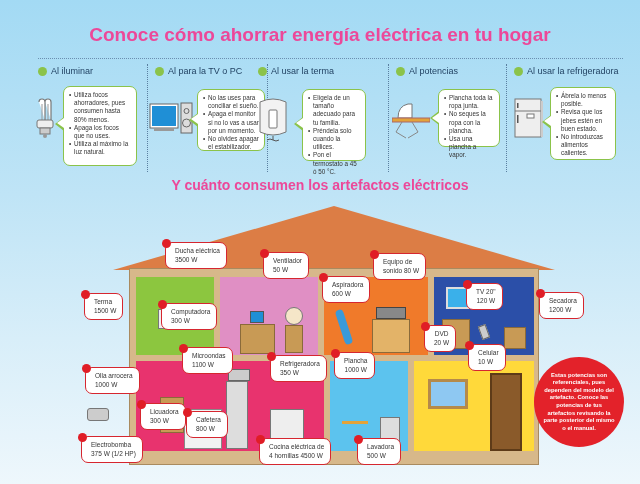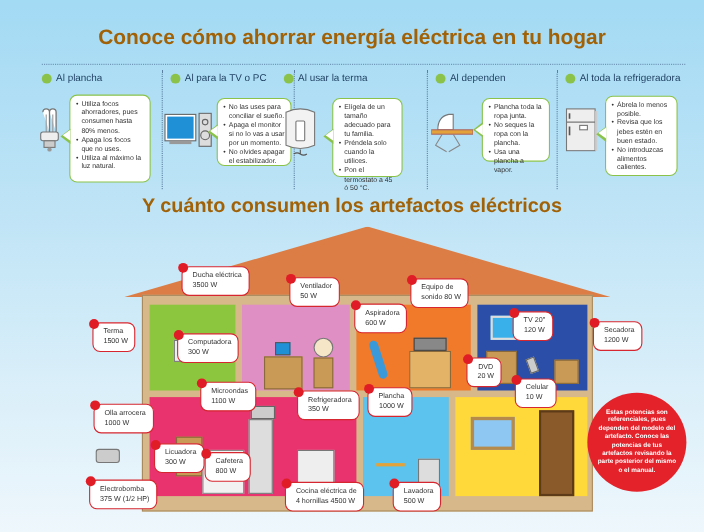--- a/index.html
+++ b/index.html
@@ -5,24 +5,24 @@
   * { box-sizing: border-box; margin: 0; padding: 0; }
   html, body { width: 640px; height: 484px; overflow: hidden; }
   body {
     font-family: "Liberation Sans", sans-serif;
     background: linear-gradient(to bottom, #a3daf4 0%, #bfe4f6 40%, #d8eef9 70%, #eef7fc 100%);
     position: relative;
     color: #333;
   }
   .title {
     position: absolute; left: 0; width: 640px; text-align: center;
-    color: #a16207; font-weight: bold;
+    color: #ec4899; font-weight: bold;
   }
   #t1 { top: 24px; font-size: 19px; }
-  #t2 { top: 177px; font-size: 18px; }
+  #t2 { top: 177px; font-size: 14px; }
   .dotline {
     position: absolute; left: 38px; width: 585px; top: 58px;
     border-top: 1px dotted #6a8fb0;
   }
   .tip-col {
     position: absolute; top: 62px; height: 110px;
   }
   .tip-sep {
     position: absolute; top: 64px; height: 108px;
     border-left: 1px dotted #5a7fa0;
@@ -88,21 +88,21 @@
 <div class="dotline"></div>
 
 <div class="tip-sep" style="left:147px"></div>
 <div class="tip-sep" style="left:267px"></div>
 <div class="tip-sep" style="left:388px"></div>
 <div class="tip-sep" style="left:506px"></div>
 
 <div class="tip-col" style="left:30px;width:117px">
   <div class="tip-head">
     <span class="dot"></span>
-    <span>Al plancha</span>
+    <span>Al iluminar</span>
   </div>
   <svg class="illus" style="left:4px;top:36px" width="22" height="40" viewBox="0 0 22 40">
     <path d="M5 4 Q5 1 8 1 Q11 1 11 4 L11 22 M11 4 Q11 1 14 1 Q17 1 17 4 L17 22" stroke="#777" fill="#fff" stroke-width="1.2"></path>
     <path d="M8 6 L8 22 M14 6 L14 22" stroke="#999" stroke-width="1"></path>
     <rect x="3" y="22" width="16" height="8" rx="2" fill="#eee" stroke="#777"></rect>
     <rect x="6" y="30" width="10" height="6" fill="#ccc" stroke="#777"></rect>
     <circle cx="11" cy="38" r="2" fill="#999"></circle>
   </svg>
   <div class="tip-bubble" style="left:33px;top:24px;width:74px;height:80px">
     <span class="arrow"></span>
@@ -153,41 +153,41 @@
       <li>Elígela de un tamaño adecuado para tu familia.</li>
       <li>Préndela solo cuando la utilices.</li>
       <li>Pon el termostato a 45 ó 50 °C.</li>
     </ul>
   </div>
 </div>
 
 <div class="tip-col" style="left:388px;width:118px">
   <div class="tip-head">
     <span class="dot"></span>
-    <span>Al dependen</span>
+    <span>Al potencias</span>
   </div>
   <svg class="illus" style="left:4px;top:38px" width="38" height="42" viewBox="0 0 38 42">
     <path d="M6 18 Q6 6 16 4 L20 4 L20 18 Z" fill="#fff" stroke="#777"></path>
     <rect x="0" y="18" width="38" height="4" fill="#e3a33a" stroke="#a66"></rect>
     <path d="M10 22 L4 32 L14 38 M20 22 L26 32 L16 38" stroke="#888" fill="none"></path>
   </svg>
   <div class="tip-bubble" style="left:50px;top:27px;width:62px;height:58px">
     <span class="arrow"></span>
     <ul>
       <li>Plancha toda la ropa junta.</li>
       <li>No seques la ropa con la plancha.</li>
       <li>Usa una plancha a vapor.</li>
     </ul>
   </div>
 </div>
 
 <div class="tip-col" style="left:506px;width:130px">
   <div class="tip-head">
     <span class="dot"></span>
-    <span>Al toda la refrigeradora</span>
+    <span>Al usar la refrigeradora</span>
   </div>
   <svg class="illus" style="left:8px;top:36px" width="30" height="40" viewBox="0 0 30 40">
     <rect x="1" y="1" width="26" height="38" fill="#eee" stroke="#777"></rect>
     <line x1="1" y1="13" x2="27" y2="13" stroke="#777"></line>
     <rect x="3" y="5" width="1.5" height="5" fill="#555"></rect>
     <rect x="3" y="17" width="1.5" height="8" fill="#555"></rect>
     <rect x="13" y="16" width="7" height="4" fill="#fff" stroke="#777"></rect>
     <rect x="27" y="3" width="2" height="36" fill="#ccc"></rect>
   </svg>
   <div class="tip-bubble" style="left:44px;top:25px;width:66px;height:73px">

